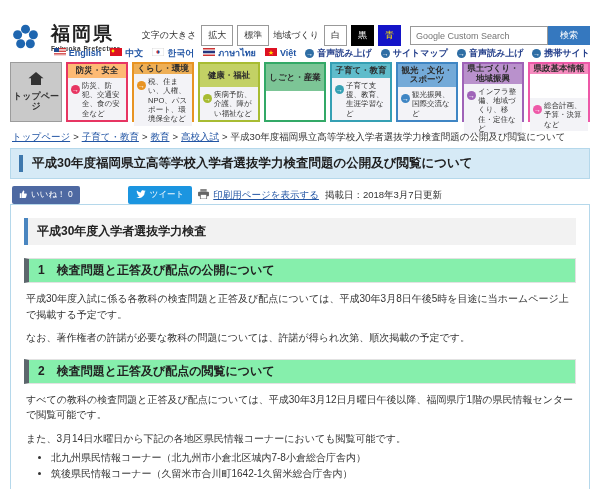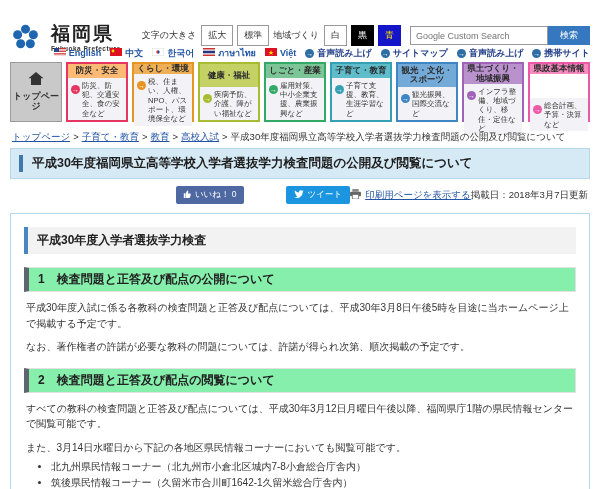--- a/index.html
+++ b/index.html
@@ -37,21 +37,21 @@
   
   .breadcrumb { padding: 5px 12px 4px; font-size: 9.5px; color: #333; }
   .breadcrumb a { color: #2255a4; text-decoration: underline; cursor: pointer; }
   .crumb-sep { margin: 0 3px; }
 
   
   .title-bar { margin: 0 10px; background: #d6eaf6; border: 1px solid #b5d8eb; padding: 6px 8px; }
   .title-inner { border-left: 4px solid #3e78ad; padding-left: 9px; font-size: 12.5px; font-weight: bold; color: #1e1e1e; }
 
   
-  .social-row { display: flex; align-items: center; justify-content: flex-end; gap: 0; margin: 7px 12px 9px; font-size: 9.5px; }
+  .social-row { display: flex; align-items: center; gap: 6px; margin: 7px 12px 0; font-size: 9.5px; }
   .like-btn { background: #4e69a2; color: #fff; border: none; border-radius: 2px; padding: 3px 7px; font-size: 8.5px; display: flex; align-items: center; gap: 4px; margin-right: 42px; cursor: pointer; font-family: inherit; }
   .tweet-btn { background: #1b95e0; color: #fff; border: none; border-radius: 2px; padding: 3px 8px; font-size: 8.5px; display: flex; align-items: center; gap: 4px; cursor: pointer; font-family: inherit; }
   .print-link { color: #2255a4; text-decoration: underline; display: flex; align-items: center; gap: 4px; cursor: pointer; }
   .date-label { color: #333; }
 
   
   .content-box { margin: 0 10px 8px; border: 1px solid #b5d8eb; background: #fff; padding: 13px 13px 20px; min-height: 290px; }
   .main-heading { background: #f2f2f2; border-left: 4px solid #4a86c0; padding: 5px 9px; font-size: 12px; font-weight: bold; color: #222; }
   .sec-heading { background: #86efac; border: 1px solid #e2e2e2; border-left: 5px solid #5c666c; padding: 3px 9px; margin-top: 13px; font-size: 12px; font-weight: bold; color: #222; }
   .sec-num { margin-right: 12px; }
@@ -183,24 +183,20 @@
   </div>
   <div class="tile" style="border-color: rgb(168, 188, 50);">
     <div class="tile-head" style="background: rgb(195, 209, 101);">健康・福祉</div>
     <div class="tile-body">
       <span class="tile-arrow" style="background: rgb(168, 188, 50);">→</span>
       <span>疾病予防、介護、障がい福祉など</span>
     </div>
   </div>
   <div class="tile" style="border-color: rgb(51, 169, 103);">
     <div class="tile-head" style="background: rgb(124, 197, 150);">しごと・産業</div>
-    <div class="tile-body">
-      <span class="tile-arrow" style="background: rgb(51, 169, 103);">→</span>
-      <span>雇用対策、中小企業支援、農業振興など</span>
-    </div>
   </div>
   <div class="tile" style="border-color: rgb(53, 160, 180);">
     <div class="tile-head" style="background: rgb(95, 188, 203);">子育て・教育</div>
     <div class="tile-body">
       <span class="tile-arrow" style="background: rgb(53, 160, 180);">→</span>
       <span>子育て支援、教育、生涯学習など</span>
     </div>
   </div>
   <div class="tile" style="border-color: rgb(63, 134, 196);">
     <div class="tile-head" style="background: rgb(116, 170, 216);">観光・文化・スポーツ</div>

